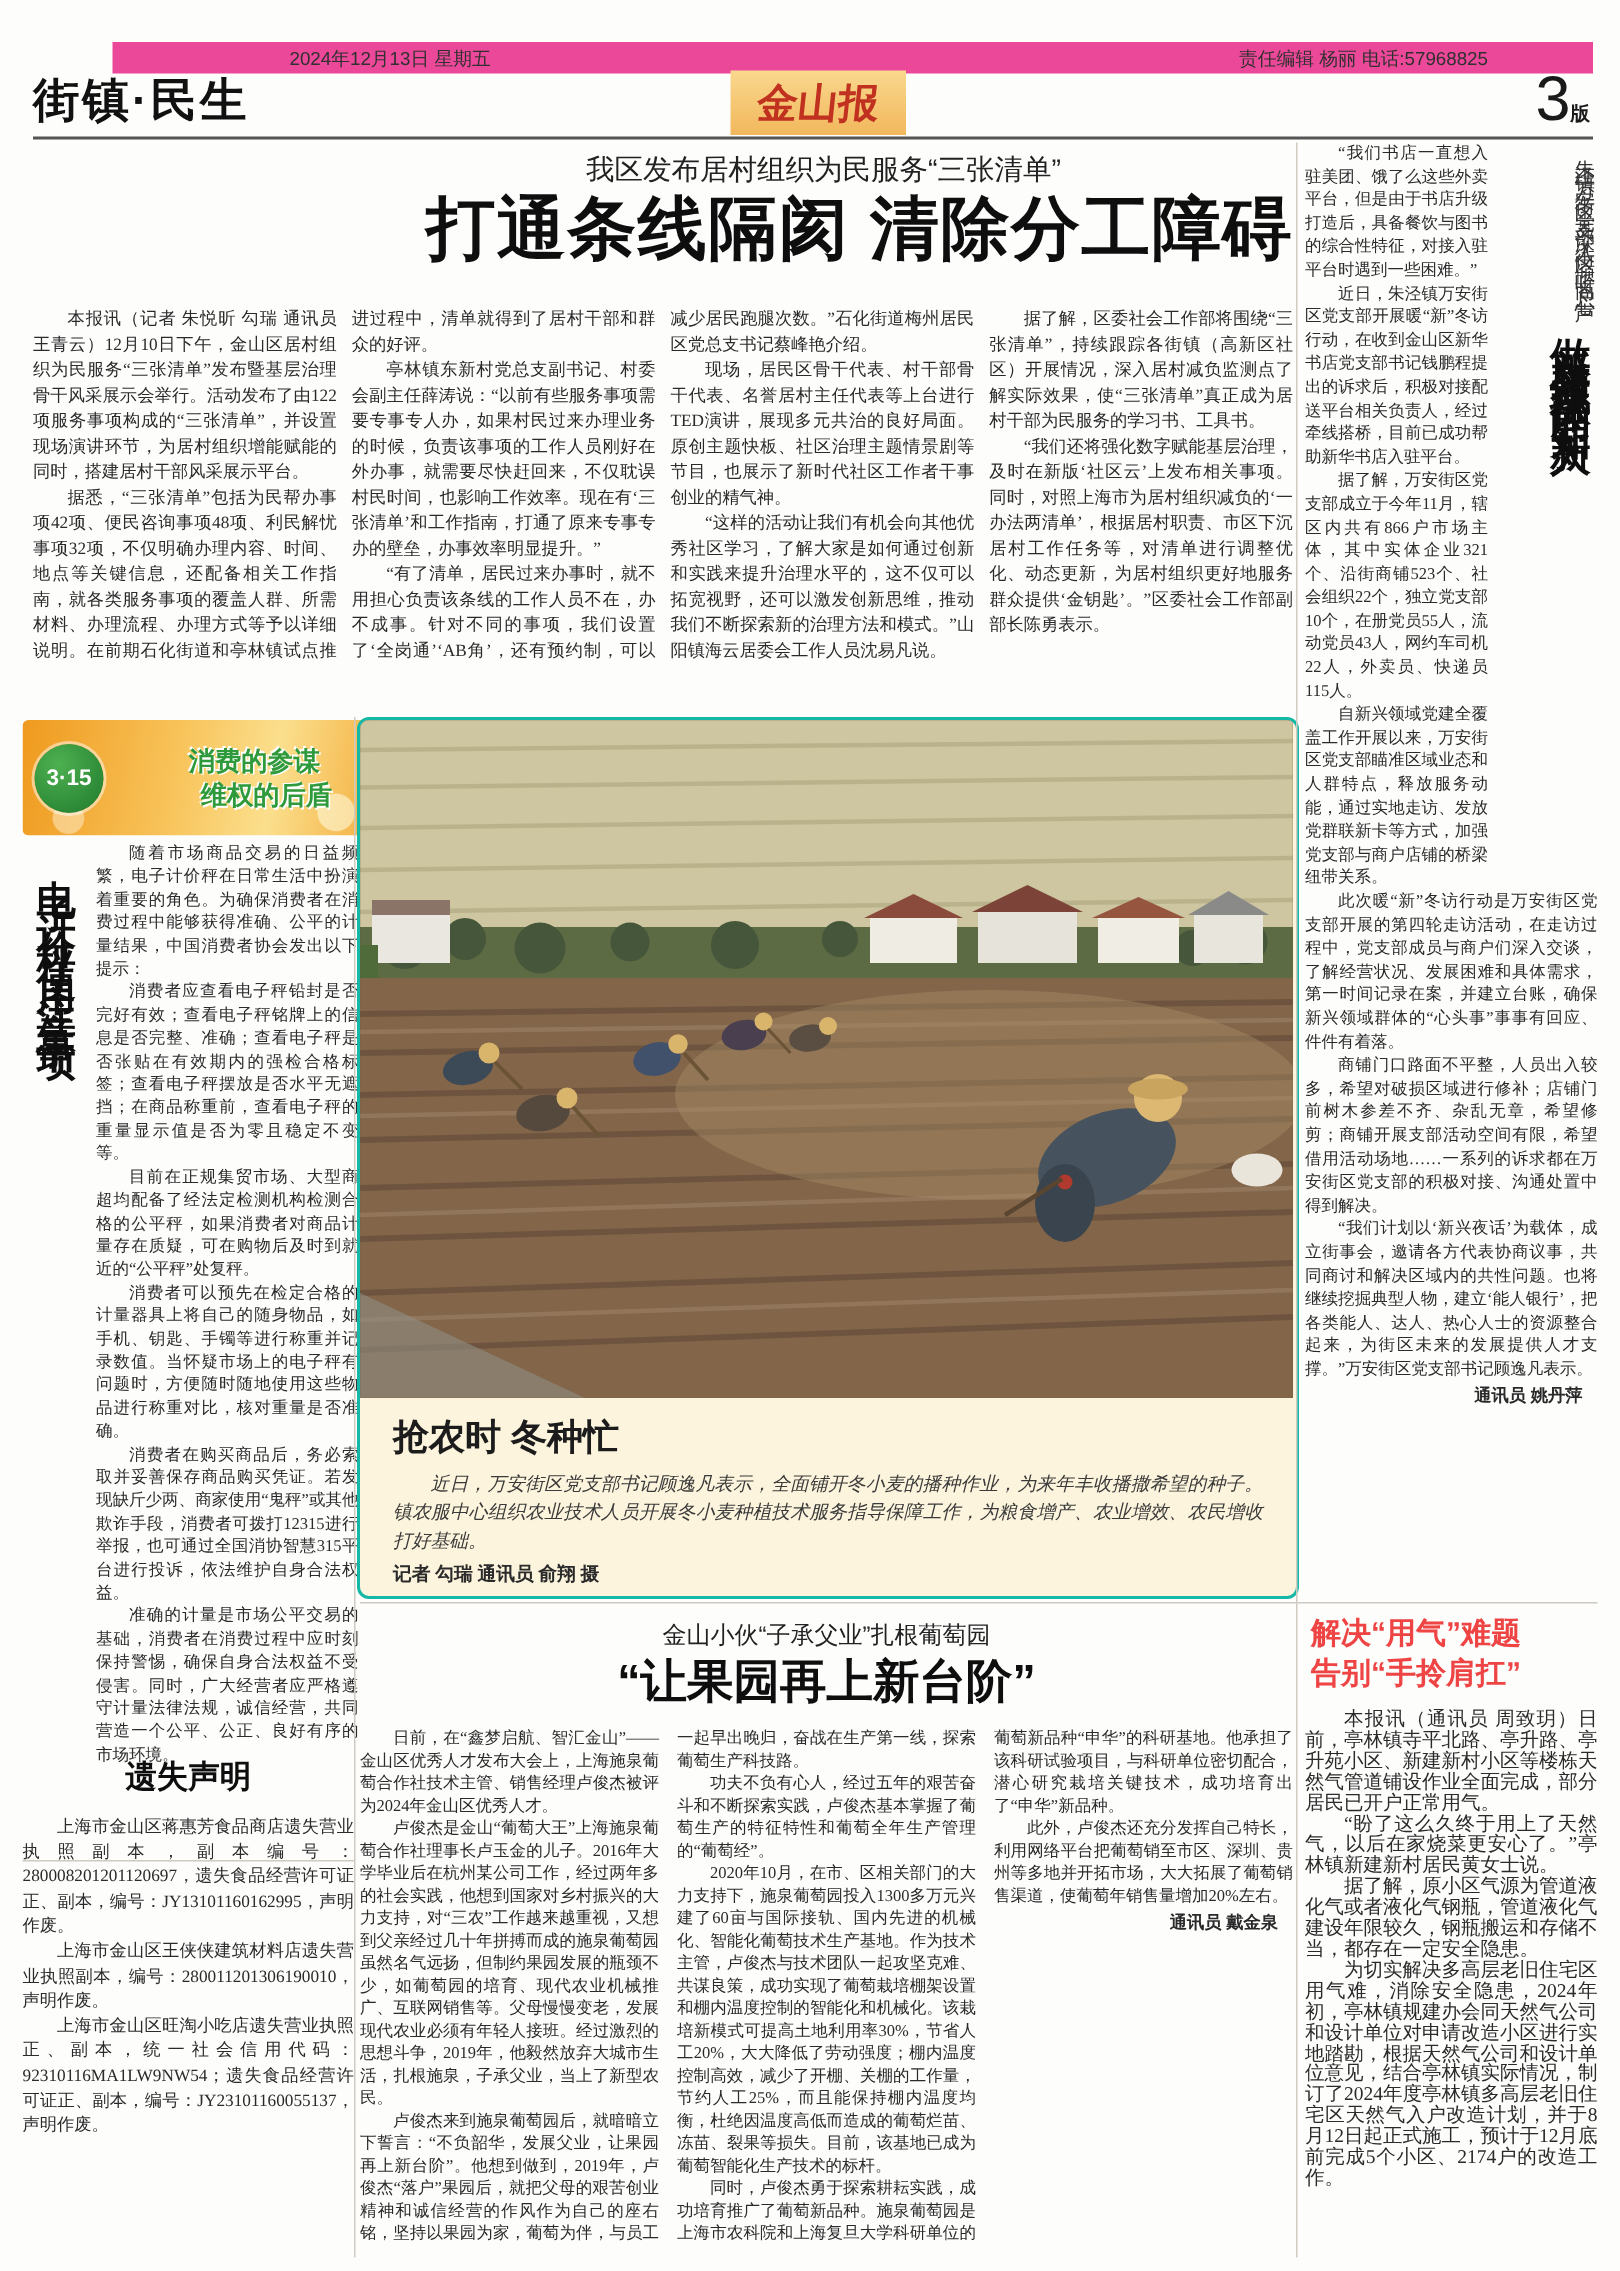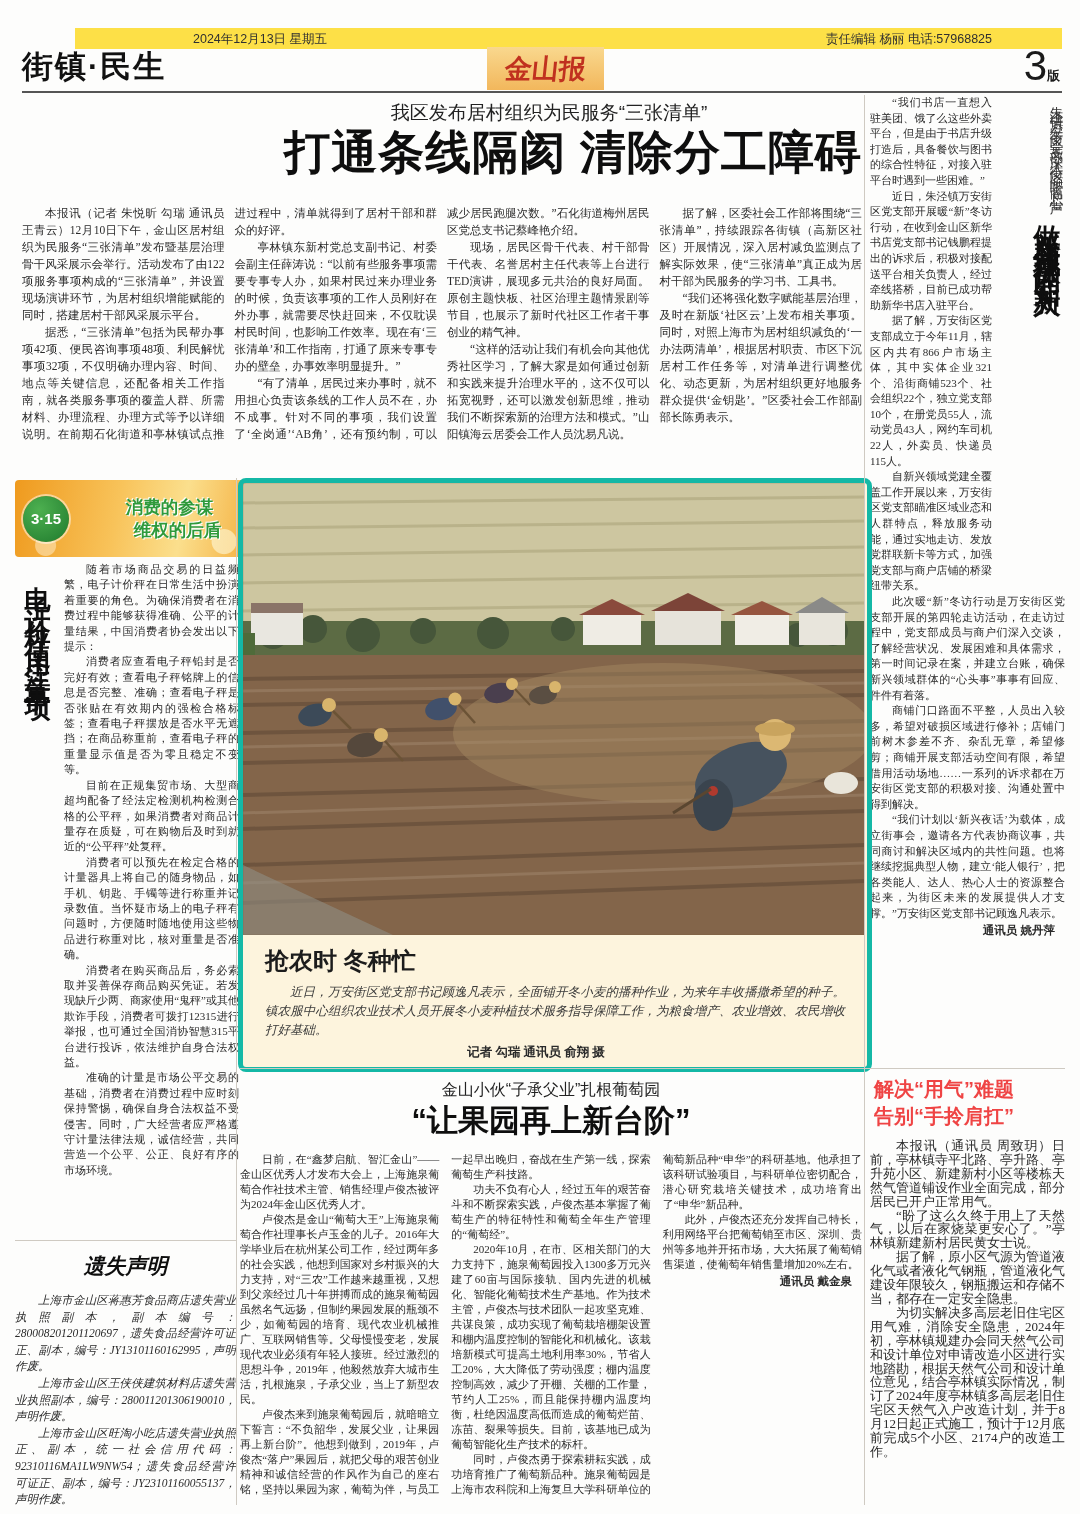--- a/index.html
+++ b/index.html
@@ -1,20 +1,20 @@
 <!DOCTYPE html>
 <html><head>
 <meta charset="utf-8">
 <style>
   html,body{margin:0;padding:0;background:#e9e7e2;}
   #page{position:relative;width:1080px;height:1514px;background:#fdfdfc;margin:0 auto;overflow:hidden;
         font-family:"Liberation Serif","DejaVu Serif",serif;color:#2a2a2a;}
   .abs{position:absolute;}
   
-  .datebar{left:75px;top:28px;width:987px;height:21px;background:#fde047;}
+  .datebar{left:75px;top:28px;width:987px;height:21px;background:#ec4899;}
   .datebar span{position:absolute;top:3px;font-size:12.5px;color:#303030;font-family:"Liberation Sans",sans-serif;}
   .date-txt{left:118px;}
   .editor-txt{right:70px;}
   .section-title{left:22px;top:46px;font-family:"Liberation Sans",sans-serif;font-weight:bold;font-size:31px;letter-spacing:2px;color:#111;}
   .masthead{left:487px;top:47px;width:117px;height:43px;background:linear-gradient(180deg,#f9d88e,#f2b75c);
             display:flex;align-items:center;justify-content:center;}
   .masthead span{font-size:27px;font-weight:bold;color:#c0311f;transform:skewX(-6deg);font-family:"Liberation Serif",serif;}
   .page-num{right:20px;top:42px;color:#1a1a1a;}
   .page-num .big{font-size:42px;font-family:"Liberation Sans",sans-serif;}
   .page-num .small{font-size:13px;font-weight:bold;}
@@ -48,38 +48,38 @@
         display:flex;align-items:center;justify-content:center;margin-left:8px;box-shadow:0 0 0 2px rgba(255,255,255,.5);}
   .c-text{flex:1;text-align:center;color:#2f9a3b;font-weight:bold;font-size:17.5px;line-height:23px;
           font-family:"Liberation Sans",sans-serif;text-shadow:1px 1px 0 #fff, -1px -1px 0 #fff;}
   .c-text .l2{padding-left:16px;}
   
   .scale-title{left:16px;top:566px;width:40px;height:430px;writing-mode:vertical-rl;text-align:justify;
                font-size:26px;font-weight:bold;letter-spacing:11px;color:#0e0e0e;font-family:"Liberation Sans",sans-serif;}
   .scale-body{left:64px;top:562px;width:175px;height:676px;overflow:hidden;}
   .scale-body .para{font-size:11px;line-height:15.4px;}
   
-  .photo-box{left:238px;top:478px;width:624px;height:584px;border:5px solid #14b8a6;border-radius:8px;overflow:hidden;background:#fdf4dd;}
+  .photo-box{left:238px;top:478px;width:624px;height:584px;border:2px solid #14b8a6;border-radius:8px;overflow:hidden;background:#fdf4dd;}
   .photo-box svg{display:block;}
   .caption{padding:8px 22px 6px;}
   .cap-title{font-family:"Liberation Sans",sans-serif;font-weight:bold;font-size:24px;color:#1c1c1c;margin:2px 0 6px;}
   .cap-text{font-size:12.5px;line-height:19px;font-style:italic;color:#3a3a3a;text-indent:2em;text-align:justify;margin:0;}
-  .cap-credit{font-size:12.5px;font-weight:bold;text-align:center;margin:4px 38px 0 0;color:#2a2a2a;}
+  .cap-credit{font-size:12.5px;font-weight:bold;text-align:left;margin:4px 38px 0 0;color:#2a2a2a;}
   
   .grape-kicker{left:240px;top:1080px;width:622px;text-align:center;font-size:16px;color:#222;font-family:"Liberation Sans",sans-serif;}
   .grape-headline{left:240px;top:1100px;width:622px;text-align:center;font-size:31px;font-weight:bold;color:#0e0e0e;
                   font-family:"Liberation Sans",sans-serif;}
   .grape-body{left:240px;top:1152px;width:622px;height:354px;column-count:3;column-gap:12px;column-fill:auto;overflow:hidden;}
   .grape-body .para{font-size:11px;line-height:15px;}
   
   .gas{left:870px;top:1076px;width:195px;height:430px;overflow:hidden;}
   .gas-headline{font-family:"Liberation Sans",sans-serif;font-weight:bold;font-size:20px;line-height:27px;color:#ef4444;margin:0 0 9px 4px;}
   .gas .para{font-size:13px;line-height:13.9px;}
   
-  .loss{left:15px;top:1252px;width:221px;height:262px;overflow:hidden;font-style:italic;}
+  .loss{left:15px;top:1170px;width:221px;height:262px;overflow:hidden;}
   .loss-title{text-align:center;font-family:"Liberation Sans",sans-serif;font-weight:bold;font-size:21px;margin:0 0 12px;color:#0e0e0e;}
   .loss .para{font-size:11.5px;line-height:16.6px;}
 </style>
 </head>
 <body>
 
 <div id="page">
 
   <div class="abs datebar">
     <span class="date-txt">2024年12月13日  星期五</span>

